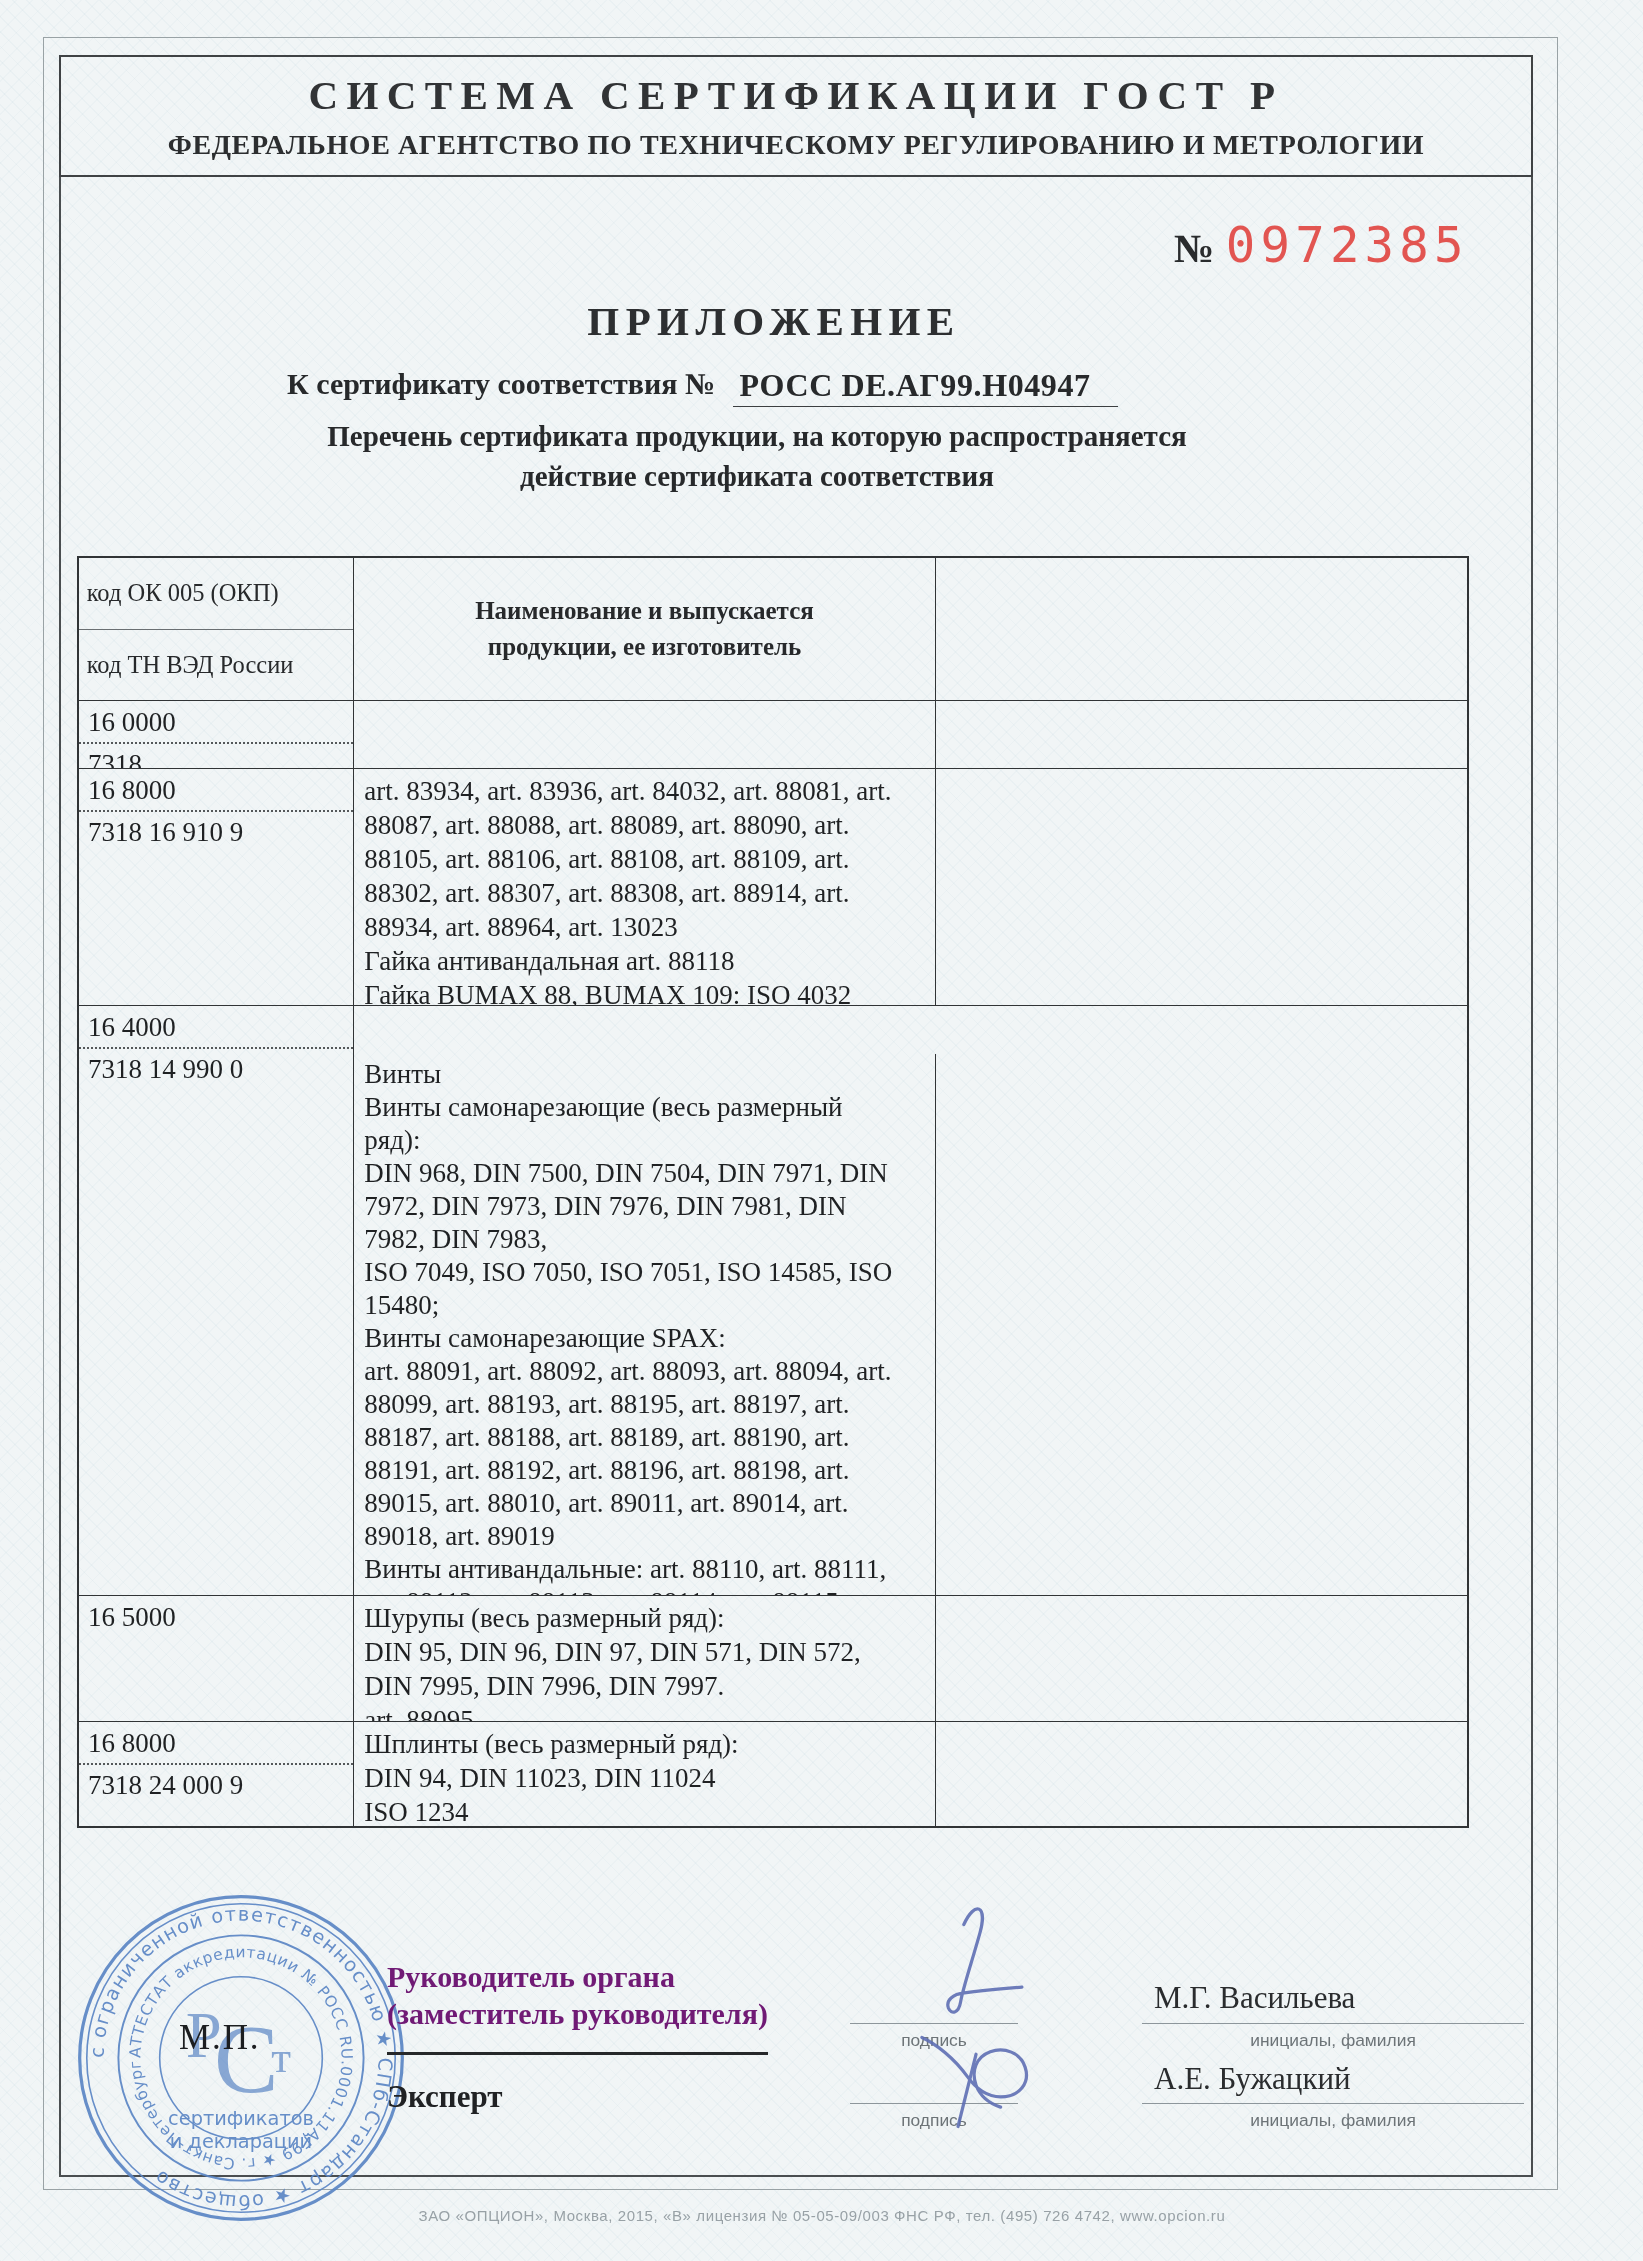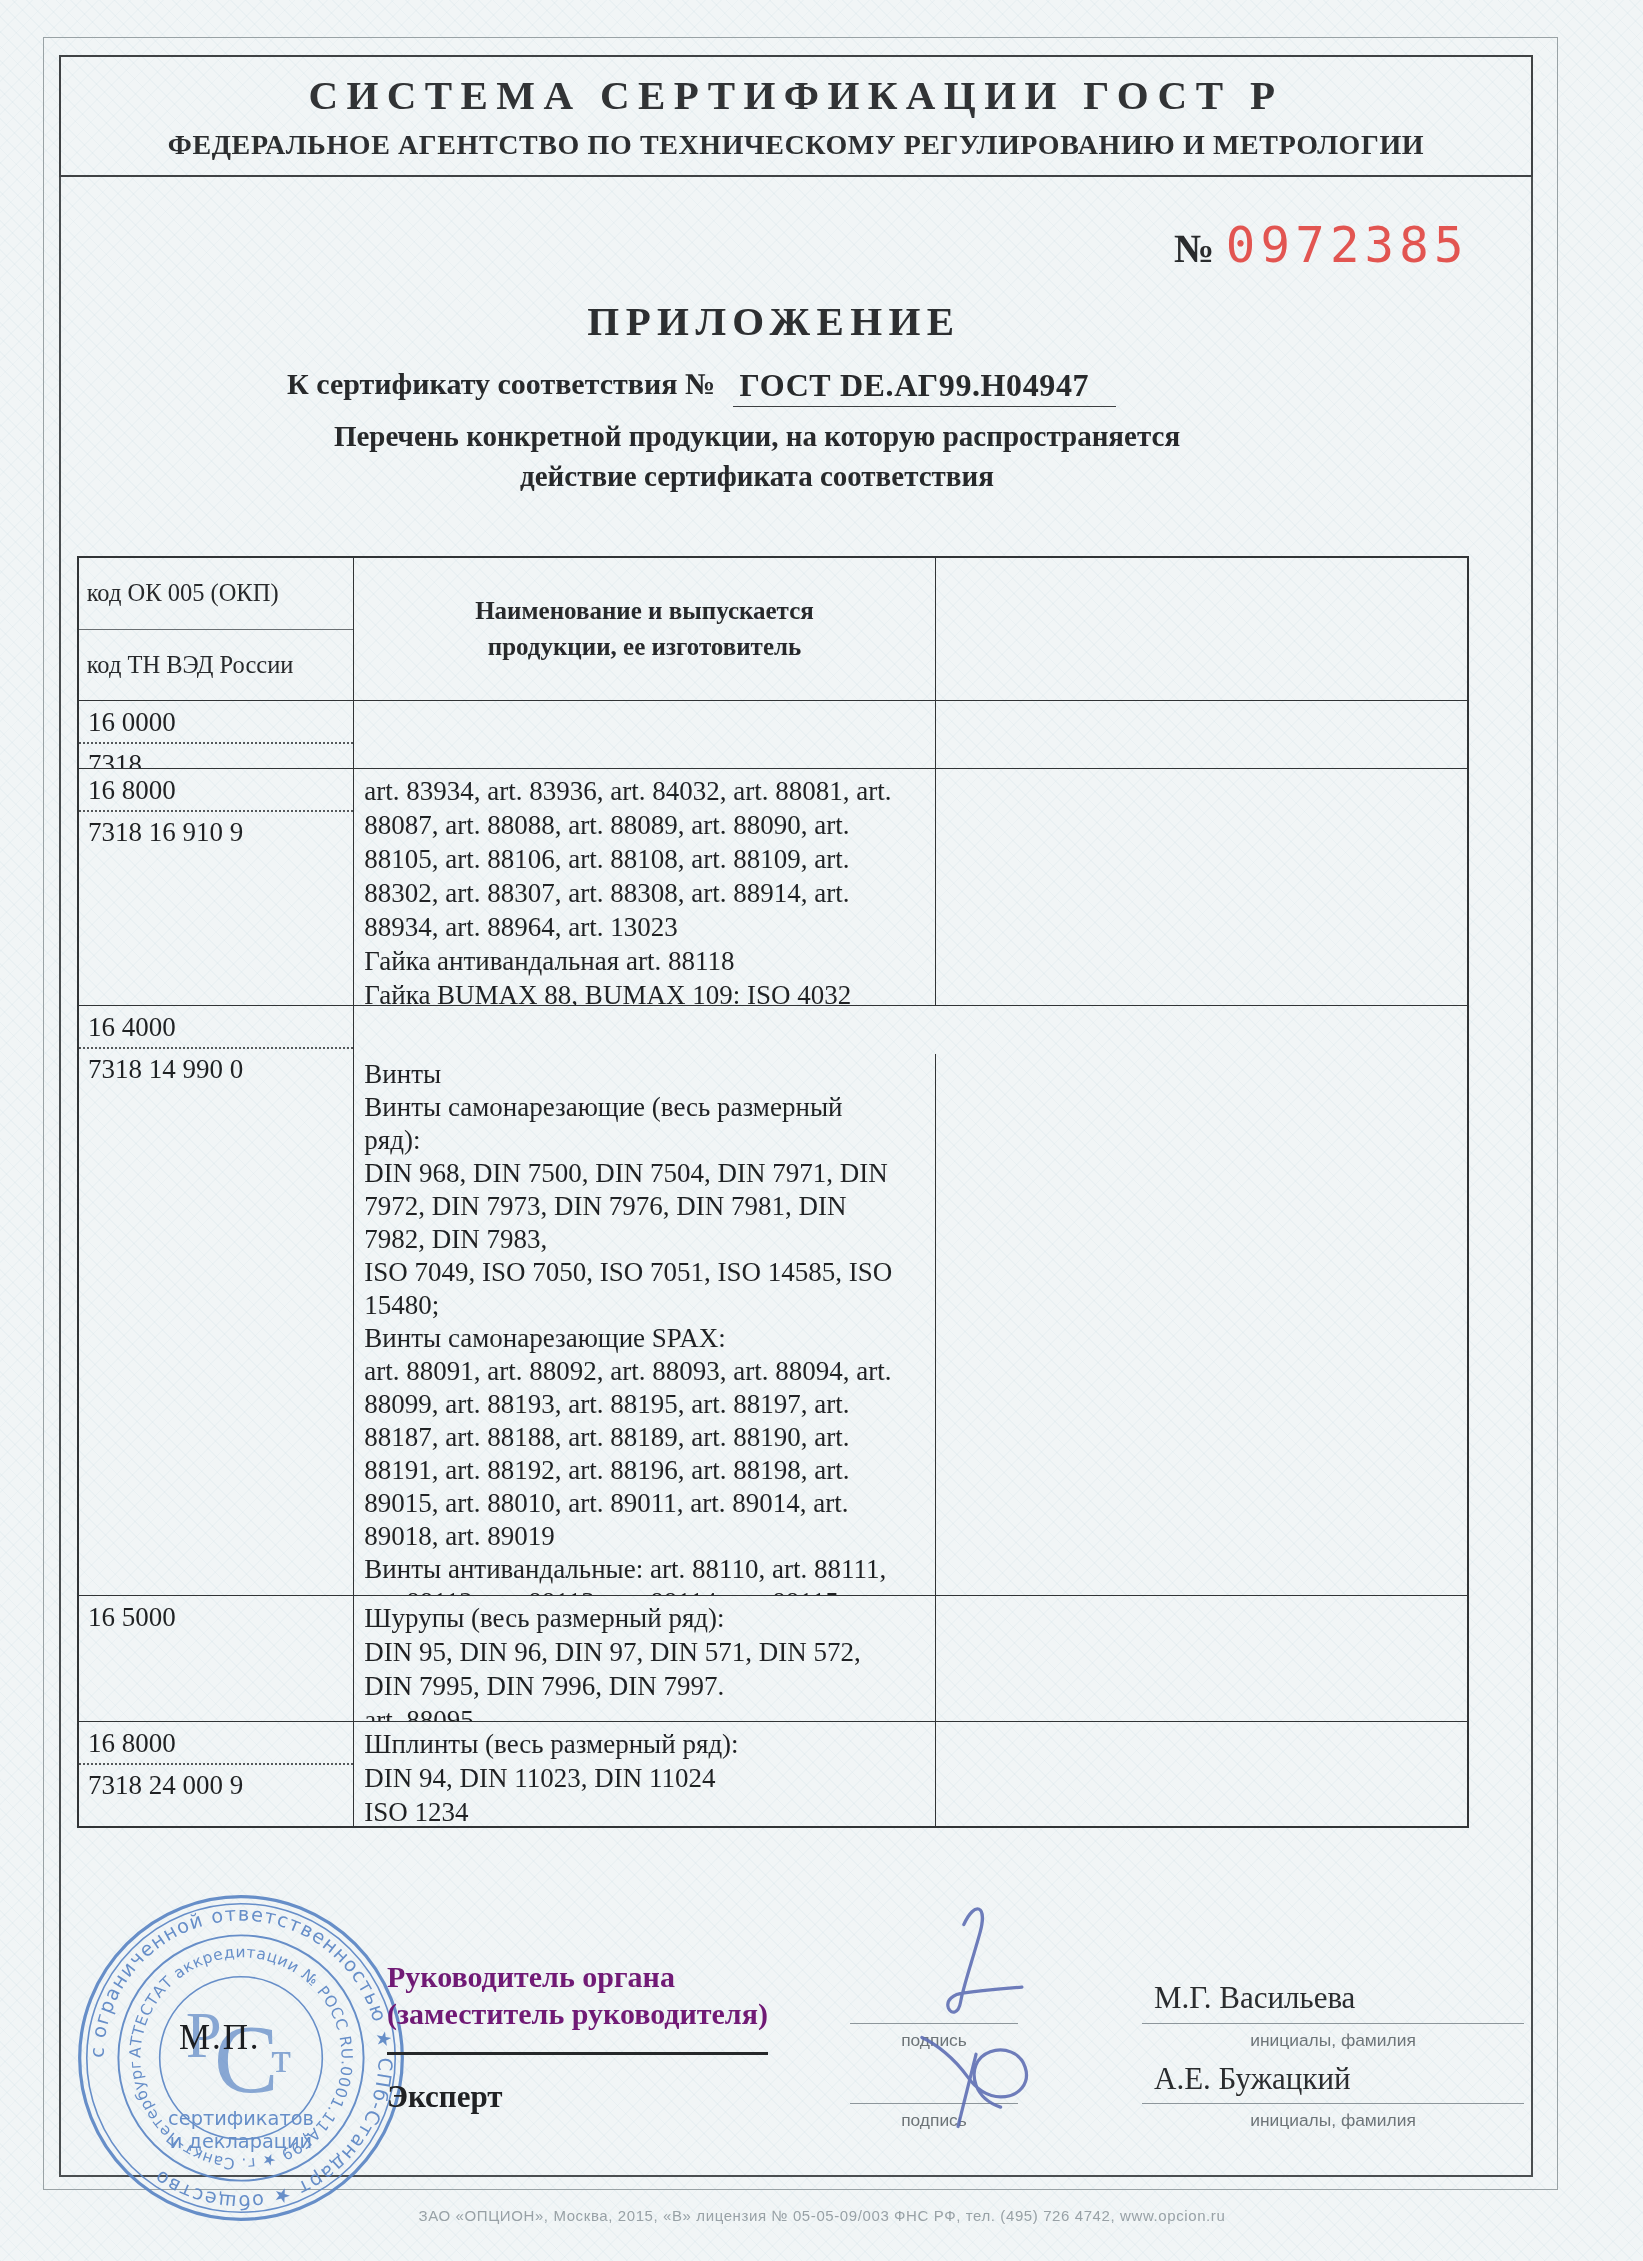--- a/index.html
+++ b/index.html
@@ -91,25 +91,25 @@
 
 <div class="cert-no">
   <span class="prefix">№</span>
   <span class="value">0972385</span>
 </div>
 
 <div class="title">ПРИЛОЖЕНИЕ</div>
 
 <div class="cert-line">
   <span class="lbl">К сертификату соответствия №</span>
-  <span class="val">ГОСТ DE.АГ99.Н04947</span>
+  <span class="val">РОСС DE.АГ99.Н04947</span>
 </div>
 
 <div class="subtitle">
-  <div>Перечень конкретной продукции,  на которую распространяется</div>
+  <div>Перечень сертификата продукции,  на которую распространяется</div>
   <div>действие сертификата соответствия</div>
 </div>
 
 <div class="ctable">
   <div class="trow hrow">
     <div class="c hc1">
       <div class="half">код ОК 005 (ОКП)</div>
       <div class="sep"></div>
       <div class="half">код ТН ВЭД России</div>
     </div>

